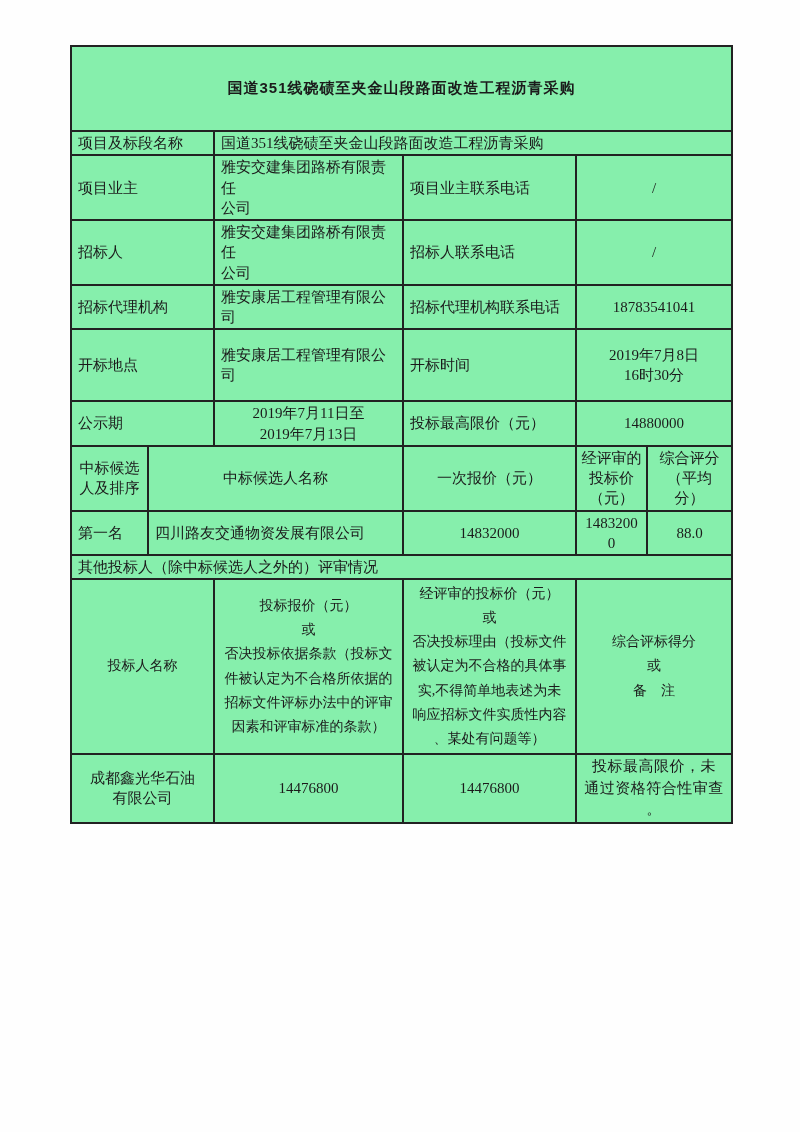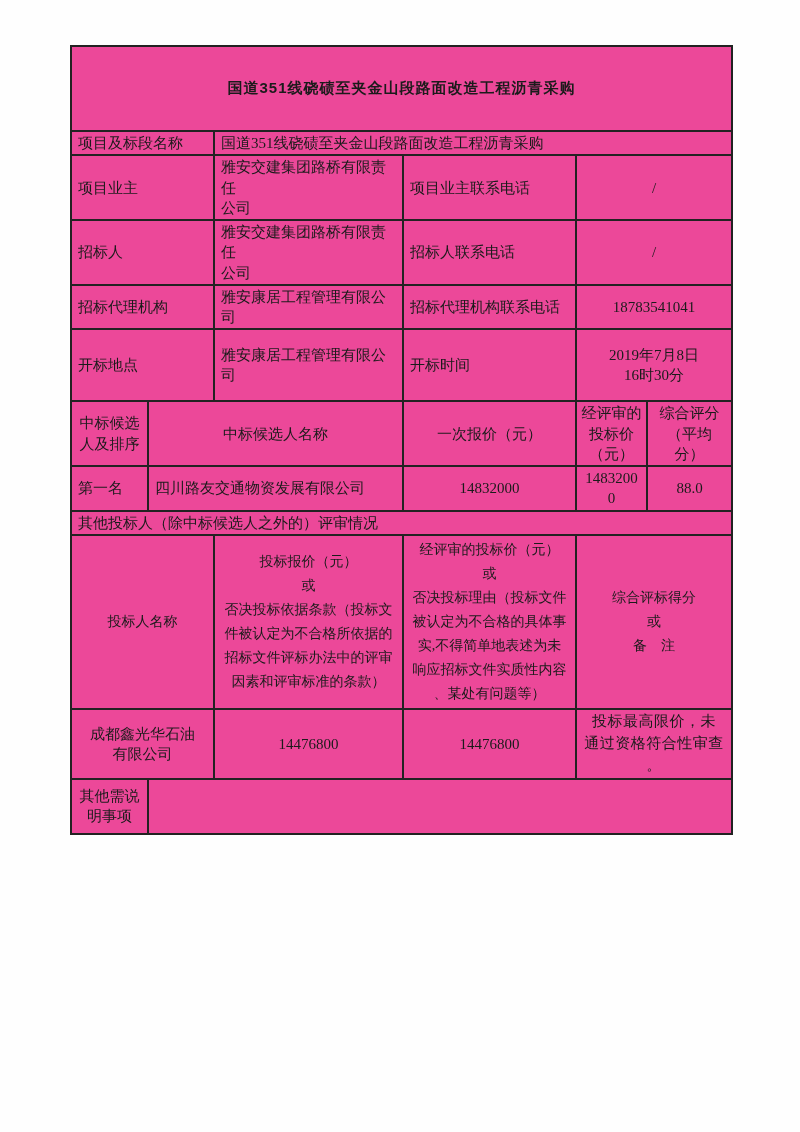--- a/index.html
+++ b/index.html
@@ -19,21 +19,21 @@
     inset: 0;
     background: #fefefe;
   }
   table.doc {
     position: absolute;
     left: 70px;
     top: 45px;
     width: 661px;
     border-collapse: collapse;
     table-layout: fixed;
-    background: #ec4899;
+    background: #86efac;
   }
   table.doc td {
     border: 2px solid #222222;
     padding: 1px 6px;
     font-size: 15px;
     line-height: 1.35;
     vertical-align: middle;
     white-space: pre-line;
     overflow: hidden;
     word-break: break-all;
@@ -109,20 +109,27 @@
     </tr>
 
     <tr style="height:72px">
       <td colspan="2" class="l">开标地点</td>
       <td class="l">雅安康居工程管理有限公司</td>
       <td class="l">开标时间</td>
       <td colspan="2" class="c">2019年7月8日
 16时30分</td>
     </tr>
 
+    <tr style="height:44px">
+      <td colspan="2" class="l">公示期</td>
+      <td class="c">2019年7月11日至
+2019年7月13日</td>
+      <td class="l">投标最高限价（元）</td>
+      <td colspan="2" class="c">14880000</td>
+    </tr>
 
     <tr style="height:57px">
       <td class="hdr">中标候选
 人及排序</td>
       <td colspan="2" class="hdr">中标候选人名称</td>
       <td class="hdr">一次报价（元）</td>
       <td class="hdr">经评审的
 投标价
 （元）</td>
       <td class="hdr">综合评分
@@ -165,20 +172,15 @@
     <tr style="height:63px">
       <td colspan="2" class="c">成都鑫光华石油
 有限公司</td>
       <td class="c">14476800</td>
       <td class="c">14476800</td>
       <td colspan="2" class="remark">投标最高限价，未
 通过资格符合性审查
 。</td>
     </tr>
 
-    <tr style="height:55px">
-      <td class="c">其他需说
-明事项</td>
-      <td colspan="5" class="l"></td>
-    </tr>
   </tbody>
     </table>
 </div>
 
 </body></html>

